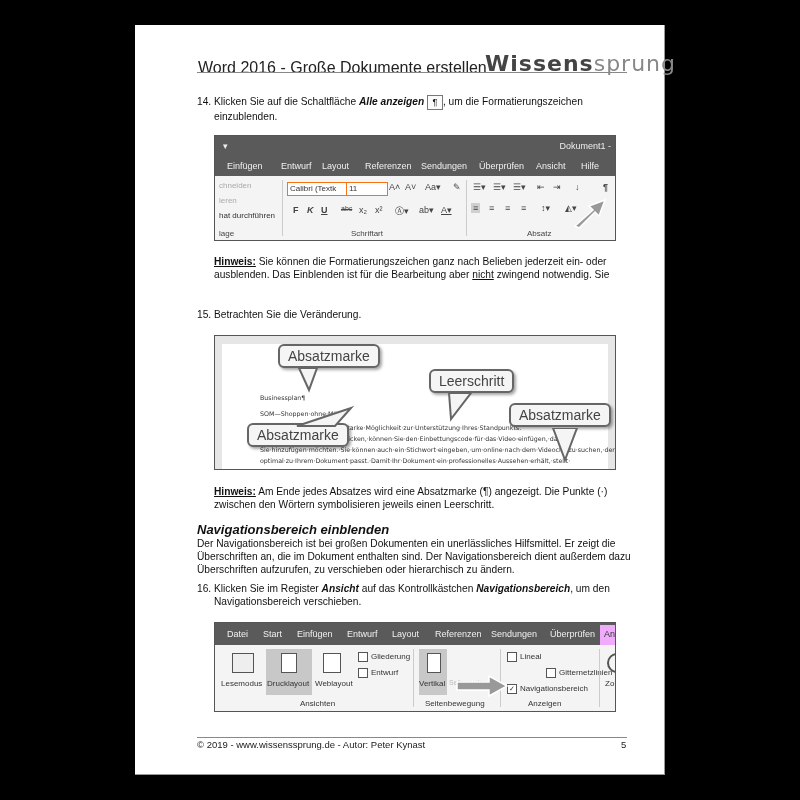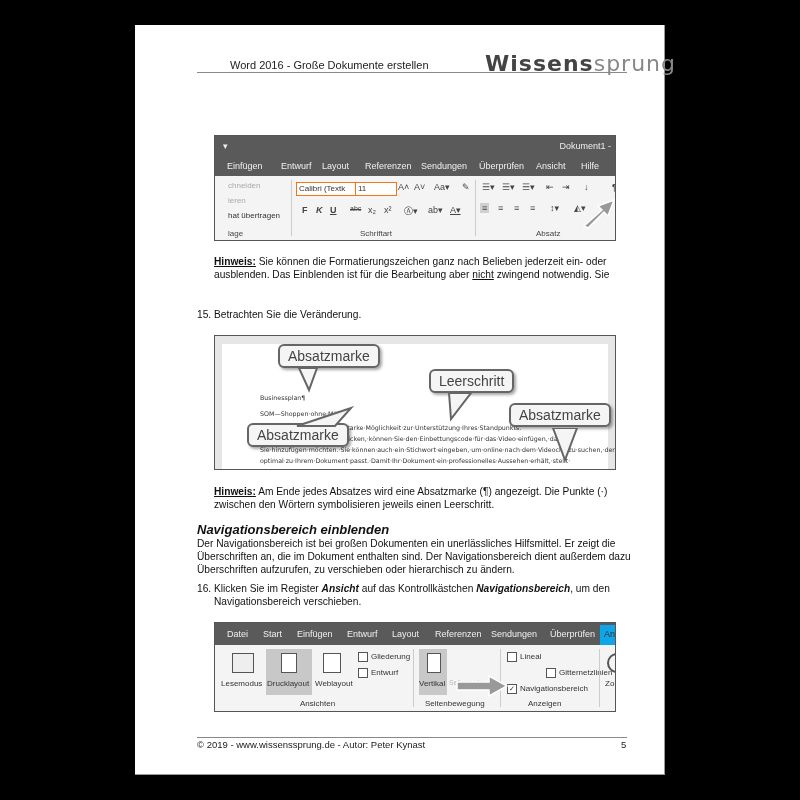--- a/index.html
+++ b/index.html
@@ -1,95 +1,101 @@
 <!DOCTYPE html>
 <html><head>
 <meta charset="utf-8">
 <style>
   html, body { margin:0; padding:0; }
   body { width:800px; height:800px; background:#000; position:relative; overflow:hidden;
          font-family:"Liberation Sans", sans-serif; color:#111; }
   .page { position:absolute; left:135px; top:25px; width:529px; height:749px; background:#fff;
           border-right:1px solid #999; border-bottom:1px solid #999; }
   .abs { position:absolute; }
-  .hdr-title { left:63px; top:34px; font-size:11px; color:#222;margin-left:32px; }
+  .hdr-title { left:63px; top:34px; font-size:16px; color:#222; }
   .hdr-line { left:62px; top:47px; width:430px; height:1px; background:#888; }
   .logo { left:350px; top:26px; font-size:22px; color:#555; letter-spacing:1px; font-family:"DejaVu Sans", sans-serif; }
   .logo .b { font-weight:bold; color:#444; }
   .logo .s { color:#888; font-weight:normal; }
   .txt { font-size:10.2px; line-height:13px; color:#111; }
   .step { left:62px; }
   .indent { padding-left:17px; }
   .pilcrow-box { display:inline-block; width:14px; height:13px; border:1px solid #777; text-align:center; font-size:9px; line-height:13px; vertical-align:middle; background:#fafafa;}
   .hint-u { font-weight:bold; text-decoration:underline; }
   .under { text-decoration:underline; }
   .bi { font-weight:bold; font-style:italic; }
   .h2 { font-weight:bold; font-style:italic; font-size:13px; }
 
   
   .shot { position:absolute; border:1px solid #555; overflow:hidden; }
   .shot1 { left:79px; top:110px; width:400px; height:104px; background:#f4f4f4; }
   .titlebar { position:absolute; left:0; top:0; width:100%; height:20px; background:#5a5a5a; color:#eee; font-size:9px; }
   .tabs { position:absolute; left:0; top:20px; width:100%; height:20px; background:#5a5a5a; color:#f0f0f0; font-size:9px; }
   .tabs span { position:absolute; top:5px; }
-  .ribbon { position:absolute; left:13px; top:40px; width:100%; height:64px; background:#f4f4f4; font-size:8px; color:#333;text-decoration:underline; }
+  .ribbon { position:absolute; left:4px; top:40px; width:100%; height:64px; background:#f4f4f4; font-size:8px; color:#333;text-decoration:underline; }
   .rb-sep { position:absolute; width:1px; background:#ccc; top:4px; height:56px; }
   .grp { position:absolute; bottom:2px; font-size:8px; color:#444; }
   .combo { position:absolute; height:12px; border:1px solid #f97316; background:#fff; font-size:8px; line-height:12px; padding-left:2px; }
   .ic { position:absolute; font-size:9px; color:#444; }
 
   
   .shot2 { left:79px; top:310px; width:400px; height:133px; background:#e6e6e6; }
   .docpage { position:absolute; left:7px; top:8px; width:386px; height:125px; background:#fff; }
   .doctext { position:absolute; font-size:6.3px; color:#333; white-space:nowrap; font-family:"DejaVu Sans", sans-serif; }
   .bubble { position:absolute; background:#f5f5f5; border:2px solid #666; border-radius:6px; font-size:14px; color:#444; padding:2px 8px; box-shadow:2px 2px 3px rgba(0,0,0,0.35); white-space:nowrap; }
 
   
   .shot3 { left:79px; top:597px; width:400px; height:88px; background:#f4f4f4; }
   .tabs3 { position:absolute; left:0; top:0; width:100%; height:22px; background:#5a5a5a; color:#f0f0f0; font-size:9px; }
   .tabs3 span { position:absolute; top:6px; }
-  .tabs3 .active { background:#0ea5e9; color:#333; top:2px; padding:4px 4px 6px 4px; }
+  .tabs3 .active { background:#f0abfc; color:#333; top:2px; padding:4px 4px 6px 4px; }
   .lbl8 { position:absolute; font-size:8px; color:#333; white-space:nowrap; }
   .chk { display:inline-block; width:8px; height:8px; border:1px solid #555; background:#fff; margin-right:3px; vertical-align:middle; font-size:7px; line-height:8px; text-align:center; }
   .footer-line { left:62px; top:712px; width:430px; height:1px; background:#888; }
   .footer { left:62px; top:714px; font-size:9.5px; color:#222; }
   .pagenum { left:486px; top:714px; font-size:9.5px; color:#222; }
 </style>
 </head>
 <body>
 
 <div class="page">
 
   <div class="abs hdr-title">Word 2016 - Große Dokumente erstellen</div>
   <div class="abs logo">
     <span class="b">Wissens</span><span class="s">sprung</span>
   </div>
   <div class="abs hdr-line"></div>
 
+  <div class="abs txt step" style="top:70px;">
+    <span>14.</span>
+    <span>Klicken Sie auf die Schaltfläche </span><span class="bi">Alle anzeigen</span>
+    <span class="pilcrow-box">¶</span><span>, um die Formatierungszeichen</span>
+    <div class="indent">einzublenden.</div>
+  </div>
 
   <div class="shot shot1">
     <div class="titlebar">
       <span style="position:absolute;left:8px;top:5px;">▾</span>
       <span style="position:absolute;right:4px;top:5px;">Dokument1 -</span>
     </div>
     <div class="tabs">
       <span style="left:12px">Einfügen</span>
       <span style="left:66px">Entwurf</span>
       <span style="left:107px">Layout</span>
       <span style="left:150px">Referenzen</span>
       <span style="left:206px">Sendungen</span>
       <span style="left:264px">Überprüfen</span>
       <span style="left:321px">Ansicht</span>
       <span style="left:366px">Hilfe</span>
     </div>
     <div class="ribbon">
 
       <span class="lbl8" style="left:0;top:5px;color:#aaa;">chneiden</span>
       <span class="lbl8" style="left:0;top:20px;color:#aaa;">ieren</span>
-      <span class="lbl8" style="left:0;top:35px;">hat übertragen</span>
+      <span class="lbl8" style="left:0;top:35px;">hat durchführen</span>
       <span class="grp" style="left:0;">lage</span>
       <div class="rb-sep" style="left:63px;"></div>
 
       <div class="combo" style="left:68px;top:6px;width:56px;">Calibri (Textk</div>
       <div class="combo" style="left:127px;top:6px;width:38px;">11</div>
       <span class="ic" style="left:170px;top:6px;">A˄</span>
       <span class="ic" style="left:186px;top:6px;">A˅</span>
       <span class="ic" style="left:206px;top:6px;">Aa▾</span>
       <span class="ic" style="left:234px;top:6px;">✎</span>
       <span class="ic" style="left:74px;top:29px;font-weight:bold;">F</span>

